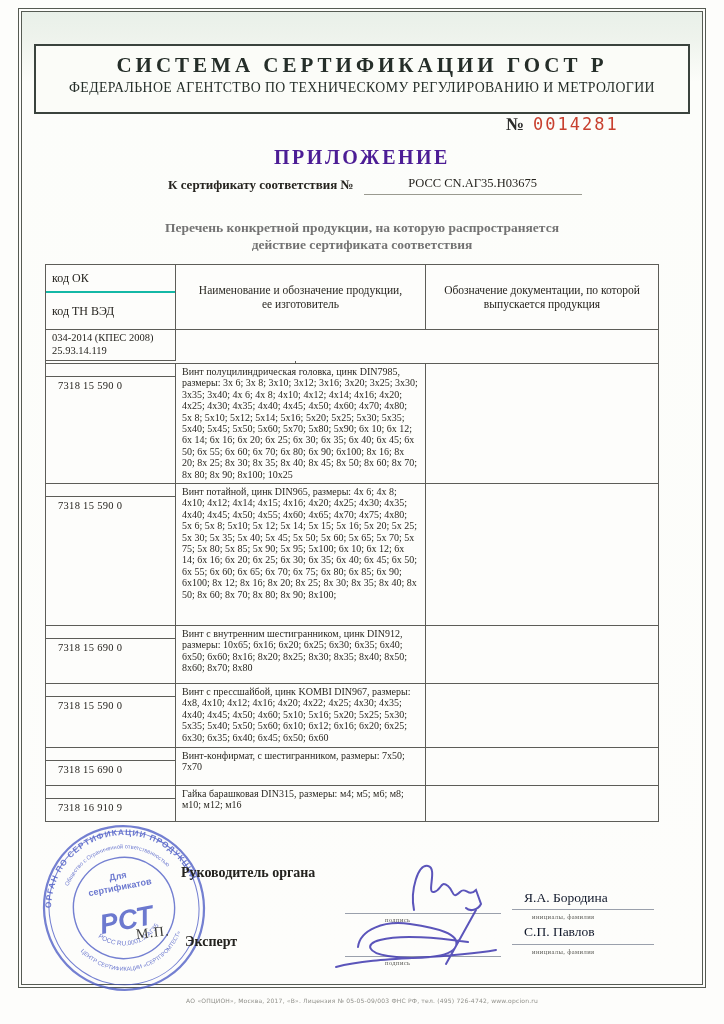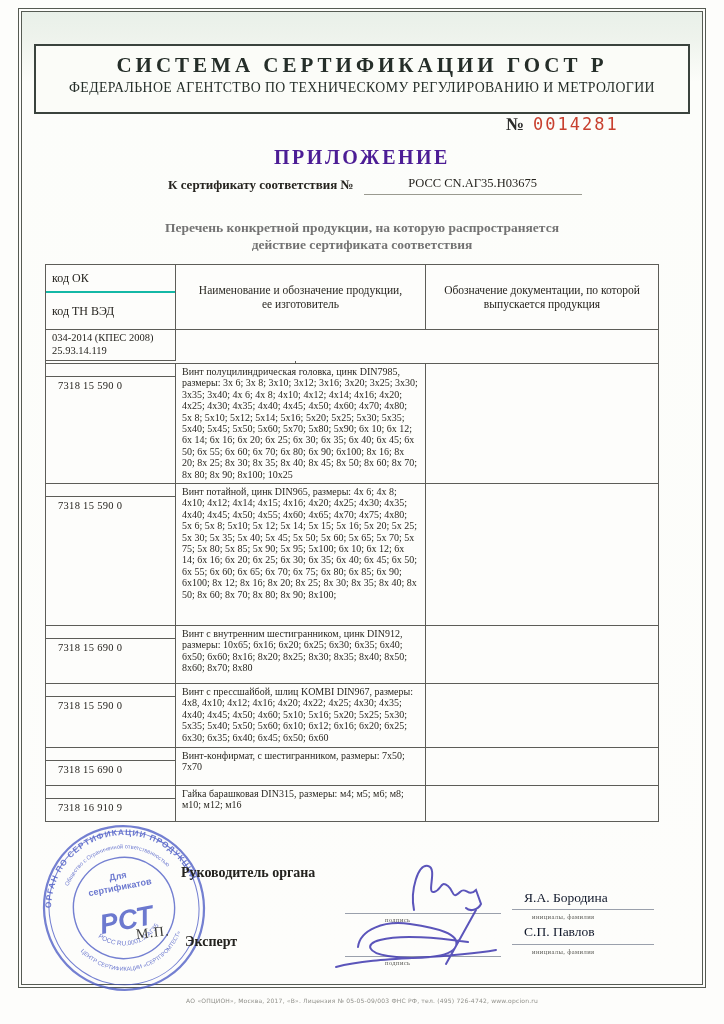--- a/index.html
+++ b/index.html
@@ -132,21 +132,21 @@
       </div>
       <div class="c2">Винт с внутренним шестигранником, цинк DIN912, размеры: 10х65; 6х16; 6х20; 6х25; 6х30; 6х35; 6х40; 6х50; 6х60; 8х16; 8х20; 8х25; 8х30; 8х35; 8х40; 8х50; 8х60; 8х70; 8х80</div>
       <div class="c3"></div>
     </div>
 
     <div class="trow" style="height:64px;">
       <div class="c1">
         <div class="code-spacer"></div>
         <div class="code-text">7318 15 590 0</div>
       </div>
-      <div class="c2">Винт с прессшайбой, шлиц KOMBI DIN967, размеры: 4х8, 4х10; 4х12; 4х16; 4х20; 4х22; 4х25; 4х30; 4х35; 4х40; 4х45; 4х50; 4х60; 5х10; 5х16; 5х20; 5х25; 5х30; 5х35; 5х40; 5х50; 5х60; 6х10; 6х12; 6х16; 6х20; 6х25; 6х30; 6х35; 6х40; 6х45; 6х50; 6х60</div>
+      <div class="c2">Винт с прессшайбой, цинк KOMBI DIN967, размеры: 4х8, 4х10; 4х12; 4х16; 4х20; 4х22; 4х25; 4х30; 4х35; 4х40; 4х45; 4х50; 4х60; 5х10; 5х16; 5х20; 5х25; 5х30; 5х35; 5х40; 5х50; 5х60; 6х10; 6х12; 6х16; 6х20; 6х25; 6х30; 6х35; 6х40; 6х45; 6х50; 6х60</div>
       <div class="c3"></div>
     </div>
 
     <div class="trow" style="height:38px;">
       <div class="c1">
         <div class="code-spacer"></div>
         <div class="code-text">7318 15 690 0</div>
       </div>
       <div class="c2">Винт-конфирмат, с шестигранником, размеры: 7х50; 7х70</div>
       <div class="c3"></div>

